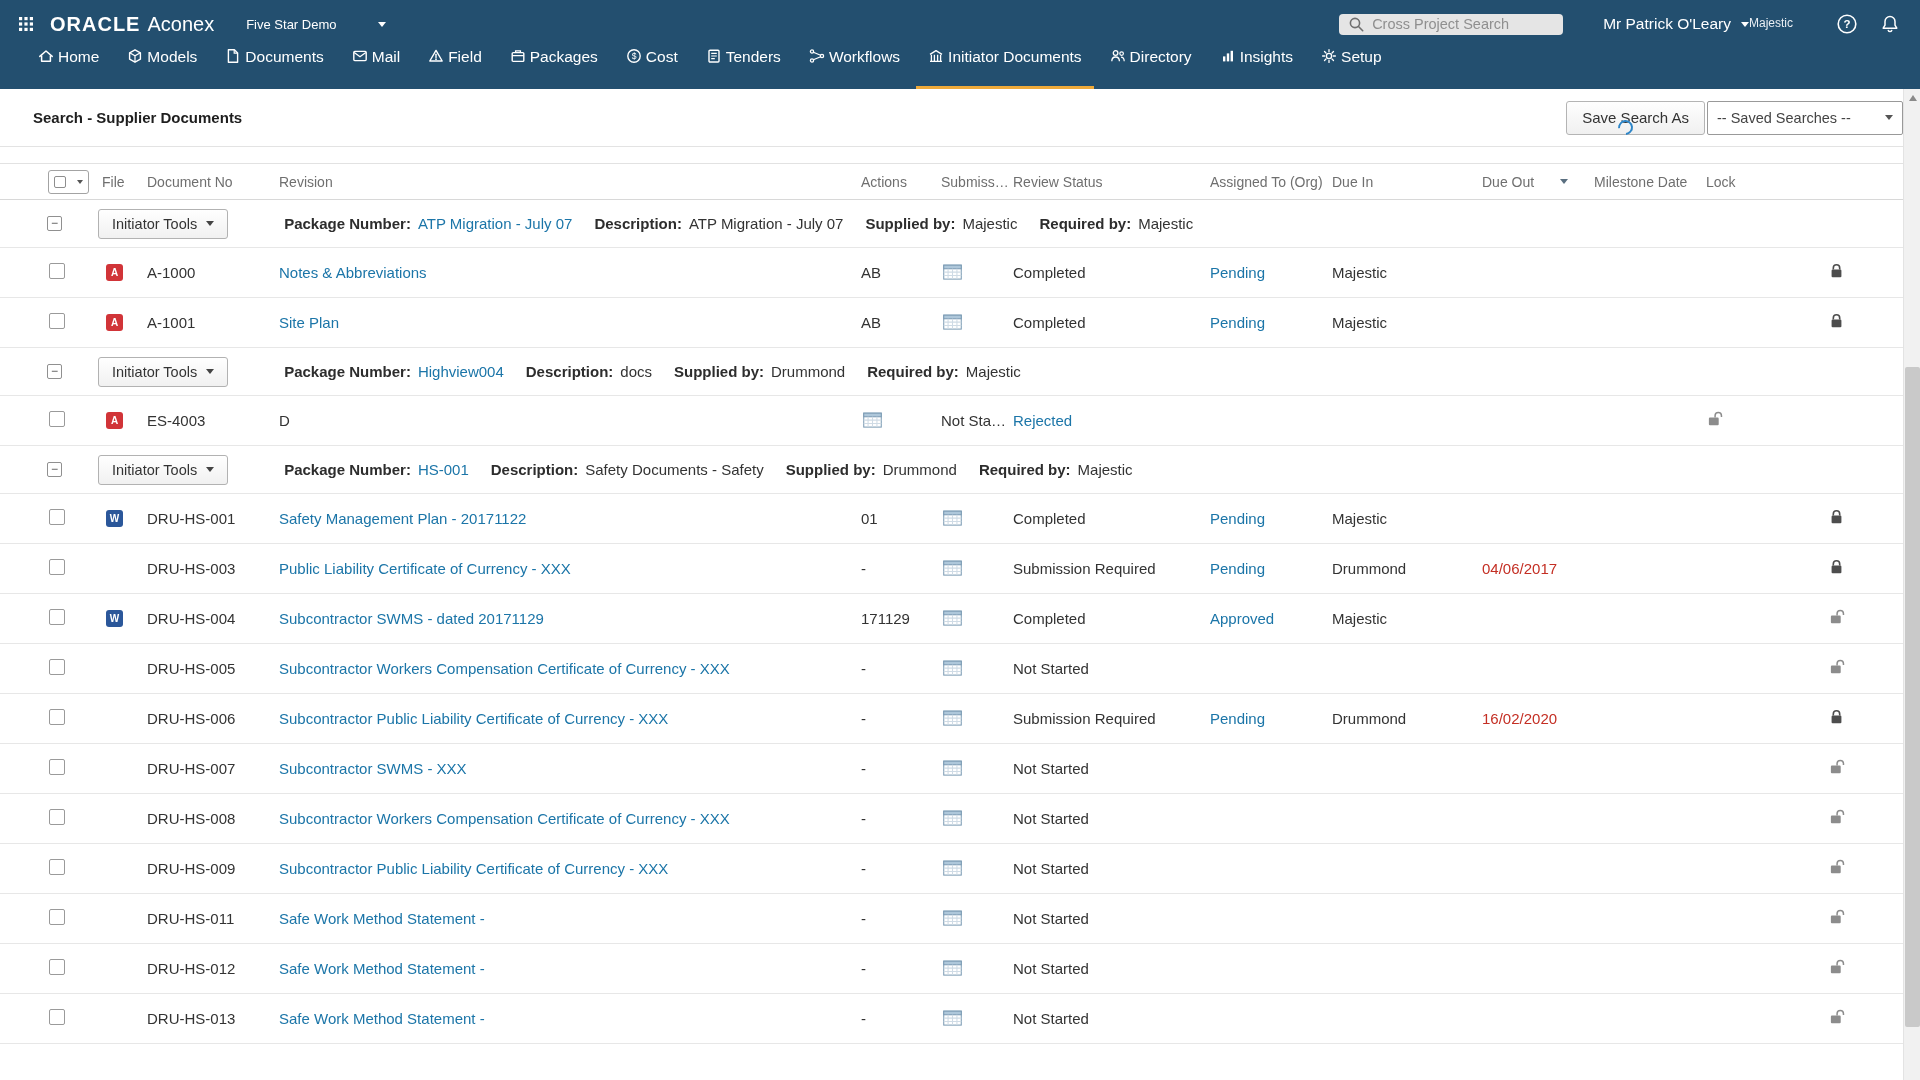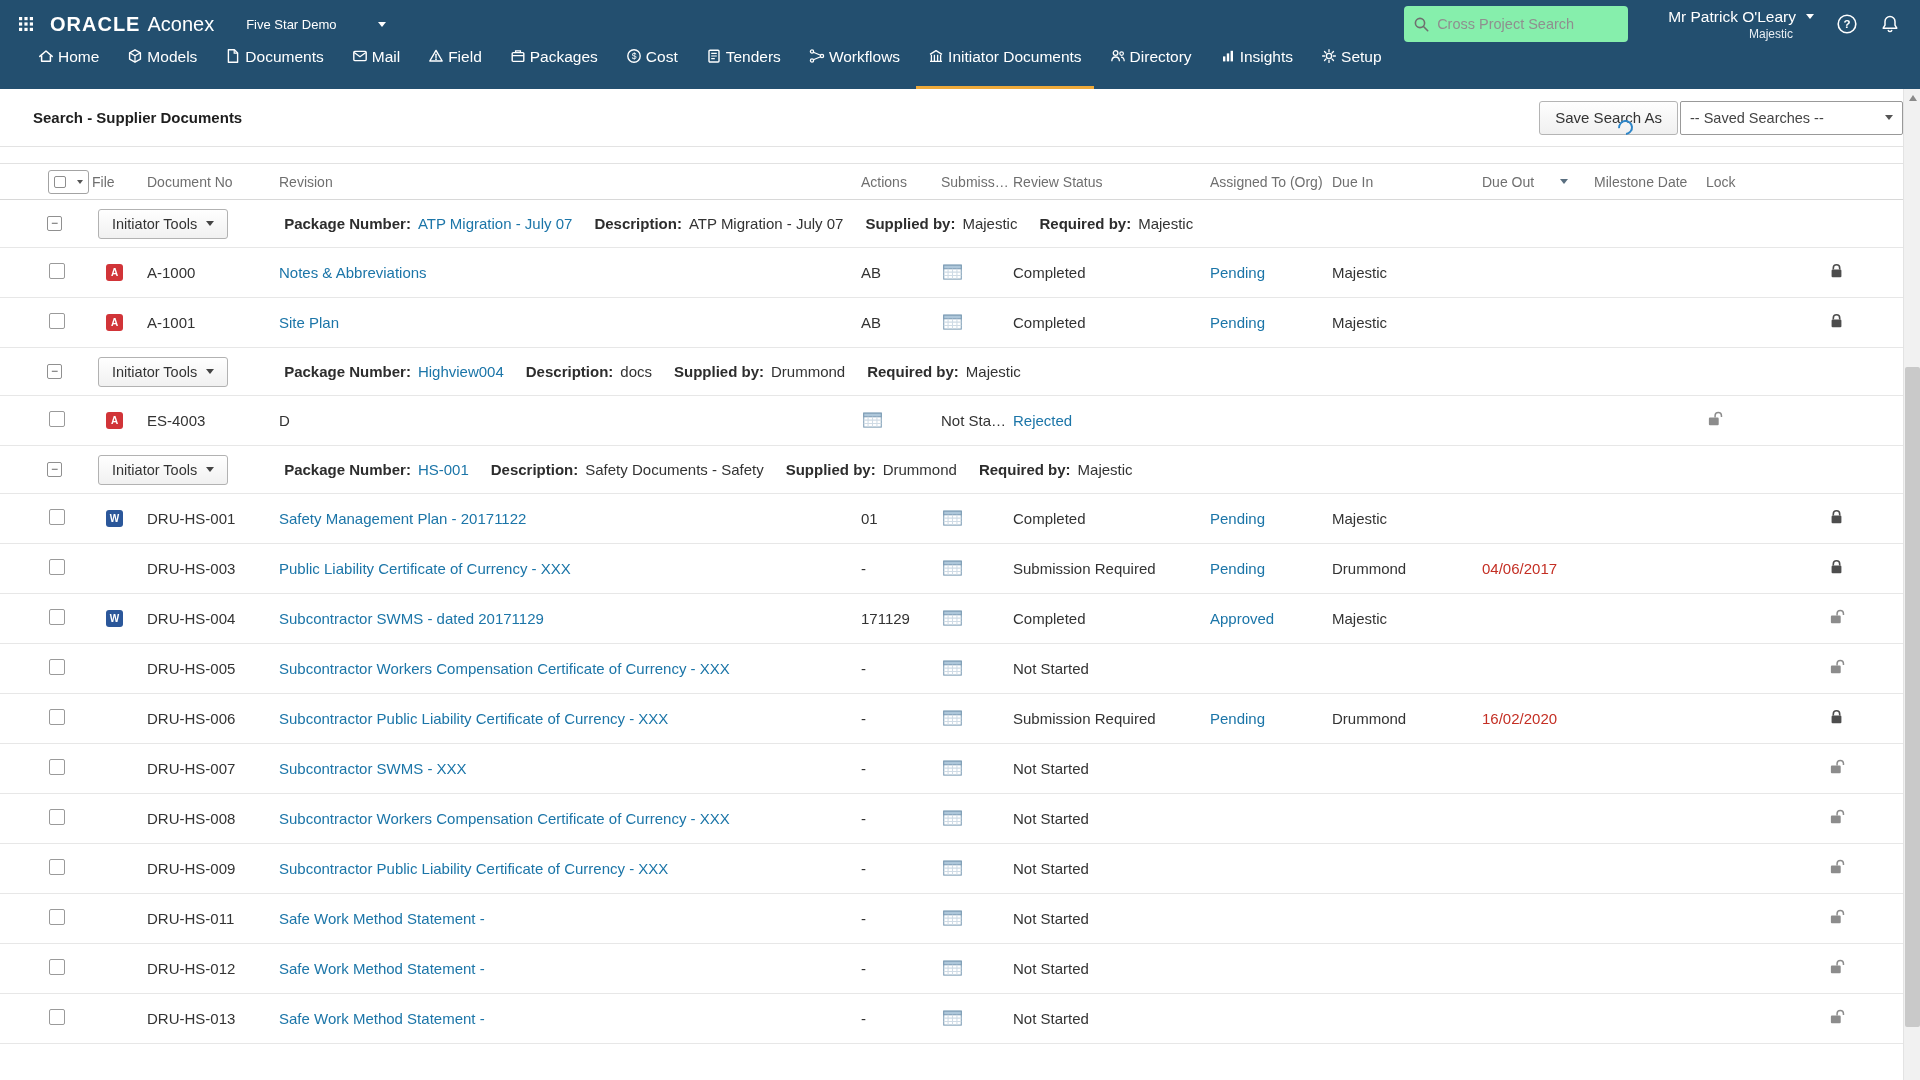--- a/index.html
+++ b/index.html
@@ -10,45 +10,45 @@
   .header{background:var(--header-bg);color:#fff}
   .topbar{height:48px;display:flex;align-items:center;padding:0 20px 0 18px}
   .icn{display:inline-block}
   .icn svg{display:block}
   .waffle{margin-right:16px;cursor:pointer}
   .logo{display:flex;align-items:baseline}
   .logo-oracle{font-size:20px;font-weight:700;letter-spacing:1px}
   .logo-product{font-size:20px;margin-left:7px;font-weight:400}
   .project{display:flex;align-items:center;margin-left:32px;font-size:13px;cursor:pointer}
   .project .tri{margin-left:42px}
-  .search{margin-left:auto;width:224px;height:36px;background:#86efac;border-radius:4px;display:flex;align-items:center;padding:0 9px;gap:7px}
+  .search{margin-left:auto;width:224px;height:21px;background:#e5e5e5;border-radius:4px;display:flex;align-items:center;padding:0 9px;gap:7px}
   .search input{flex:1;border:0;outline:0;font-size:14.5px;color:#333;font-family:inherit;background:transparent}
   .search input::placeholder{color:#8f8f8f}
-  .user{margin-left:40px;display:flex;flex-direction:column;align-items:flex-end;cursor:pointer}
+  .user{margin-left:40px;display:flex;flex-direction:row;cursor:pointer}
   .user-top{display:flex;align-items:center;gap:10px;font-size:15.5px}
   .user-org{font-size:12px;margin-top:1px;margin-right:21px;color:#e9eef3}
   .tbicon{margin-left:22px;cursor:pointer}
   .navbar{height:41px;display:flex;padding-left:24px}
   .nav-item{display:flex;align-items:flex-start;gap:4px;padding:0 14px;font-size:15.5px;color:#fff;position:relative;cursor:pointer;white-space:nowrap}
   .nav-item.active::after{content:"";position:absolute;left:2px;right:2px;bottom:0;height:3px;background:var(--accent)}
   .tri{display:inline-block;width:0;height:0;border-left:4px solid transparent;border-right:4px solid transparent;border-top:5px solid #555}
   .tri.white{border-top-color:#fff}
   .pagebar{height:58px;display:flex;align-items:center;padding:0 17px 0 33px;border-bottom:1px solid #e3e3e3;position:relative}
   .page-title{font-size:15px;font-weight:700;color:#1e1e1e}
   .pagebar-right{margin-left:auto;display:flex;align-items:center;gap:2px}
   .btn{height:34px;padding:0 15px;background:linear-gradient(#fefefe,#f0f0f0);border:1px solid #b4b4b4;border-radius:3px;font-size:15px;color:#333;font-family:inherit;cursor:pointer;white-space:nowrap}
-  .selectbox{width:223px;height:33px;border:1px solid #999;border-radius:2px;background:#fff;display:flex;align-items:center;justify-content:space-between;padding:16px 9px;font-size:14.5px;color:#444;cursor:pointer}
+  .selectbox{width:196px;height:33px;border:1px solid #999;border-radius:2px;background:#fff;display:flex;align-items:center;justify-content:space-between;padding:16px 9px;font-size:14.5px;color:#444;cursor:pointer}
   .spinner{position:absolute;left:1618px;top:120px;width:15px;height:15px;border-radius:50%;border:2px solid #2e86c8;border-bottom-color:transparent;transform:rotate(40deg);z-index:3}
   .content{margin-top:16px}
   .thead,.row{display:grid;grid-template-columns:50px 45px 140px 582px 80px 72px 197px 122px 150px 112px 112px 122px 79px;align-items:center;padding-left:40px}
   .thead{height:37px;border-top:1px solid #e2e2e2;border-bottom:1px solid #d8d8d8;color:#6f6f6f;font-size:14px}
   .row{height:50px;border-bottom:1px solid #e7e7e7;font-size:15px;color:var(--text)}
   .cell{padding-left:4px;overflow:hidden;white-space:nowrap;text-overflow:ellipsis}
   .c-doc{padding-left:12px}
-  .c-fileh{padding-left:2px}
+  .c-fileh{padding-left:12px}
   .th-dueout{display:flex;align-items:center}
   .th-dueout .tri{margin-left:26px;border-top-color:#5a6f80;cursor:pointer}
   .select-all{margin-left:4px;width:41px;height:24px;border:1px solid #a3a3a3;border-radius:3px;background:#fff;display:flex;align-items:center;justify-content:space-between;padding:0 5px;cursor:pointer}
   .mini-check{width:12px;height:12px;border:1px solid #8e8e8e;border-radius:2px;background:#fff}
   .select-all .tri{border-top-width:4px;border-left-width:3.5px;border-right-width:3.5px}
   .checkbox{display:inline-block;width:16px;height:16px;border:1px solid #9a9a9a;border-radius:2px;background:#fff;margin-left:5px;cursor:pointer}
   .ficon{width:17px;height:17px;border-radius:3px;margin-left:12px;color:#fff;font-size:10px;font-weight:700;display:flex;align-items:center;justify-content:center;cursor:pointer}
   .ficon.pdf{background:#d13438}
   .ficon.word{background:#2b579a}
   .link{color:var(--link);cursor:pointer;text-decoration:none}

